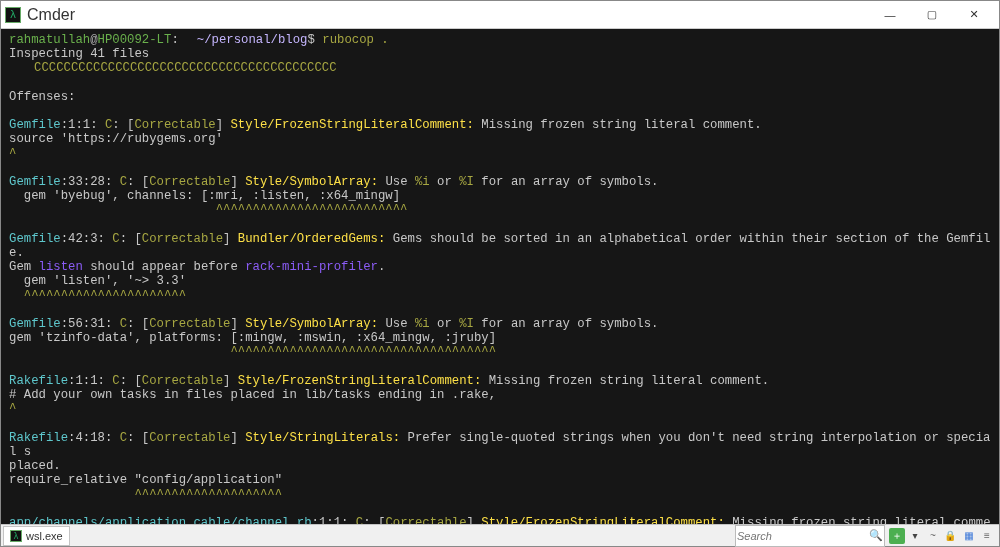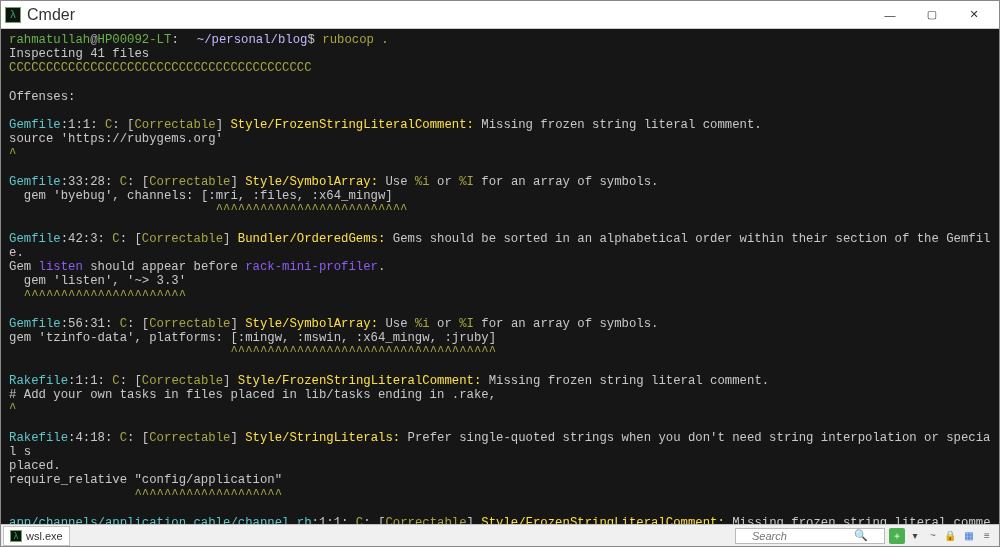--- a/index.html
+++ b/index.html
@@ -66,21 +66,21 @@
   line-height: 14.2px;
   color: #ccc;
   white-space: pre-wrap;
   word-break: break-all;
 }
 .c-user { color: #6ab04c; }
 .c-at   { color: #aaa; }
 .c-host { color: #6ab04c; }
 .c-path { color: #c4b5fd; margin-left: 18px; }
 .c-cmd  { color: #a7a742; }
-.c-warn { color: #a7a742; }
+.c-warn { color: #a7a742; margin-left: 25px; }
 .c-file { color: #5ec7cc; }
 .c-sev  { color: #a7a742; }
 .c-corr { color: #a7a742; }
 .c-cop  { color: #fde047; }
 .c-fmt  { color: #a7a742; }
 .c-fmt2 { color: #a7a742; }
 .c-gem  { color: #8b5cf6; text-align: right; }
 .c-caret{ color: #a7a742; }
 .c-text { color: #c8c8c8; }
 
@@ -110,26 +110,26 @@
   background: #111;
   color: #2a6;
   font-size: 9px;
   display: flex;
   align-items: center;
   justify-content: center;
 }
 .spacer { flex: 1; }
 .searchbox {
   width: 150px;
-  height: 16px;
+  height: 22px;
   border: 1px solid #bbb;
   background: #fff;
   display: flex;
   align-items: center;
-  padding: 0 16px;
+  padding: 0 1px;
 }
 .searchbox input {
   border: none;
   outline: none;
   font-family: "Segoe UI", sans-serif;
   font-size: 11px;
   font-style: italic;
   color: #888;
   width: 100%;
   background: transparent;
@@ -173,21 +173,21 @@
 <span class="c-text">Inspecting 41 files</span>
 <span class="c-warn">CCCCCCCCCCCCCCCCCCCCCCCCCCCCCCCCCCCCCCCCC</span>
 
 <span class="c-text">Offenses:</span>
 
 <span class="c-file">Gemfile</span><span class="c-text">:1:1: </span><span class="c-sev">C</span><span class="c-text">: [</span><span class="c-corr">Correctable</span><span class="c-text">] </span><span class="c-cop">Style/FrozenStringLiteralComment:</span><span class="c-text"> Missing frozen string literal comment.</span>
 <span class="c-text">source 'https://rubygems.org'</span>
 <span class="c-caret">^</span>
 
 <span class="c-file">Gemfile</span><span class="c-text">:33:28: </span><span class="c-sev">C</span><span class="c-text">: [</span><span class="c-corr">Correctable</span><span class="c-text">] </span><span class="c-cop">Style/SymbolArray:</span><span class="c-text"> Use </span><span class="c-fmt">%i</span><span class="c-text"> or </span><span class="c-fmt2">%I</span><span class="c-text"> for an array of symbols.</span>
-<span class="c-text">  gem 'byebug', channels: </span><span class="c-text">[:mri, :files, :x64_mingw]</span>
+<span class="c-text">  gem 'byebug', channels: </span><span class="c-text">[:mri, :listen, :x64_mingw]</span>
 <span class="c-caret">                            ^^^^^^^^^^^^^^^^^^^^^^^^^^</span>
 
 <span class="c-file">Gemfile</span><span class="c-text">:42:3: </span><span class="c-sev">C</span><span class="c-text">: [</span><span class="c-corr">Correctable</span><span class="c-text">] </span><span class="c-cop">Bundler/OrderedGems:</span><span class="c-text"> Gems should be sorted in an alphabetical order within their section of the Gemfile.</span>
 <span class="c-text">Gem </span><span class="c-gem">listen</span><span class="c-text"> should appear before </span><span class="c-gem">rack-mini-profiler</span><span class="c-text">.</span>
 <span class="c-text">  gem 'listen', '~&gt; 3.3'</span>
 <span class="c-caret">  ^^^^^^^^^^^^^^^^^^^^^^</span>
 
 <span class="c-file">Gemfile</span><span class="c-text">:56:31: </span><span class="c-sev">C</span><span class="c-text">: [</span><span class="c-corr">Correctable</span><span class="c-text">] </span><span class="c-cop">Style/SymbolArray:</span><span class="c-text"> Use </span><span class="c-fmt">%i</span><span class="c-text"> or </span><span class="c-fmt2">%I</span><span class="c-text"> for an array of symbols.</span>
 <span class="c-text">gem 'tzinfo-data', platforms: </span><span class="c-text">[:mingw, :mswin, :x64_mingw, :jruby]</span>
 <span class="c-caret">                              ^^^^^^^^^^^^^^^^^^^^^^^^^^^^^^^^^^^^</span>

